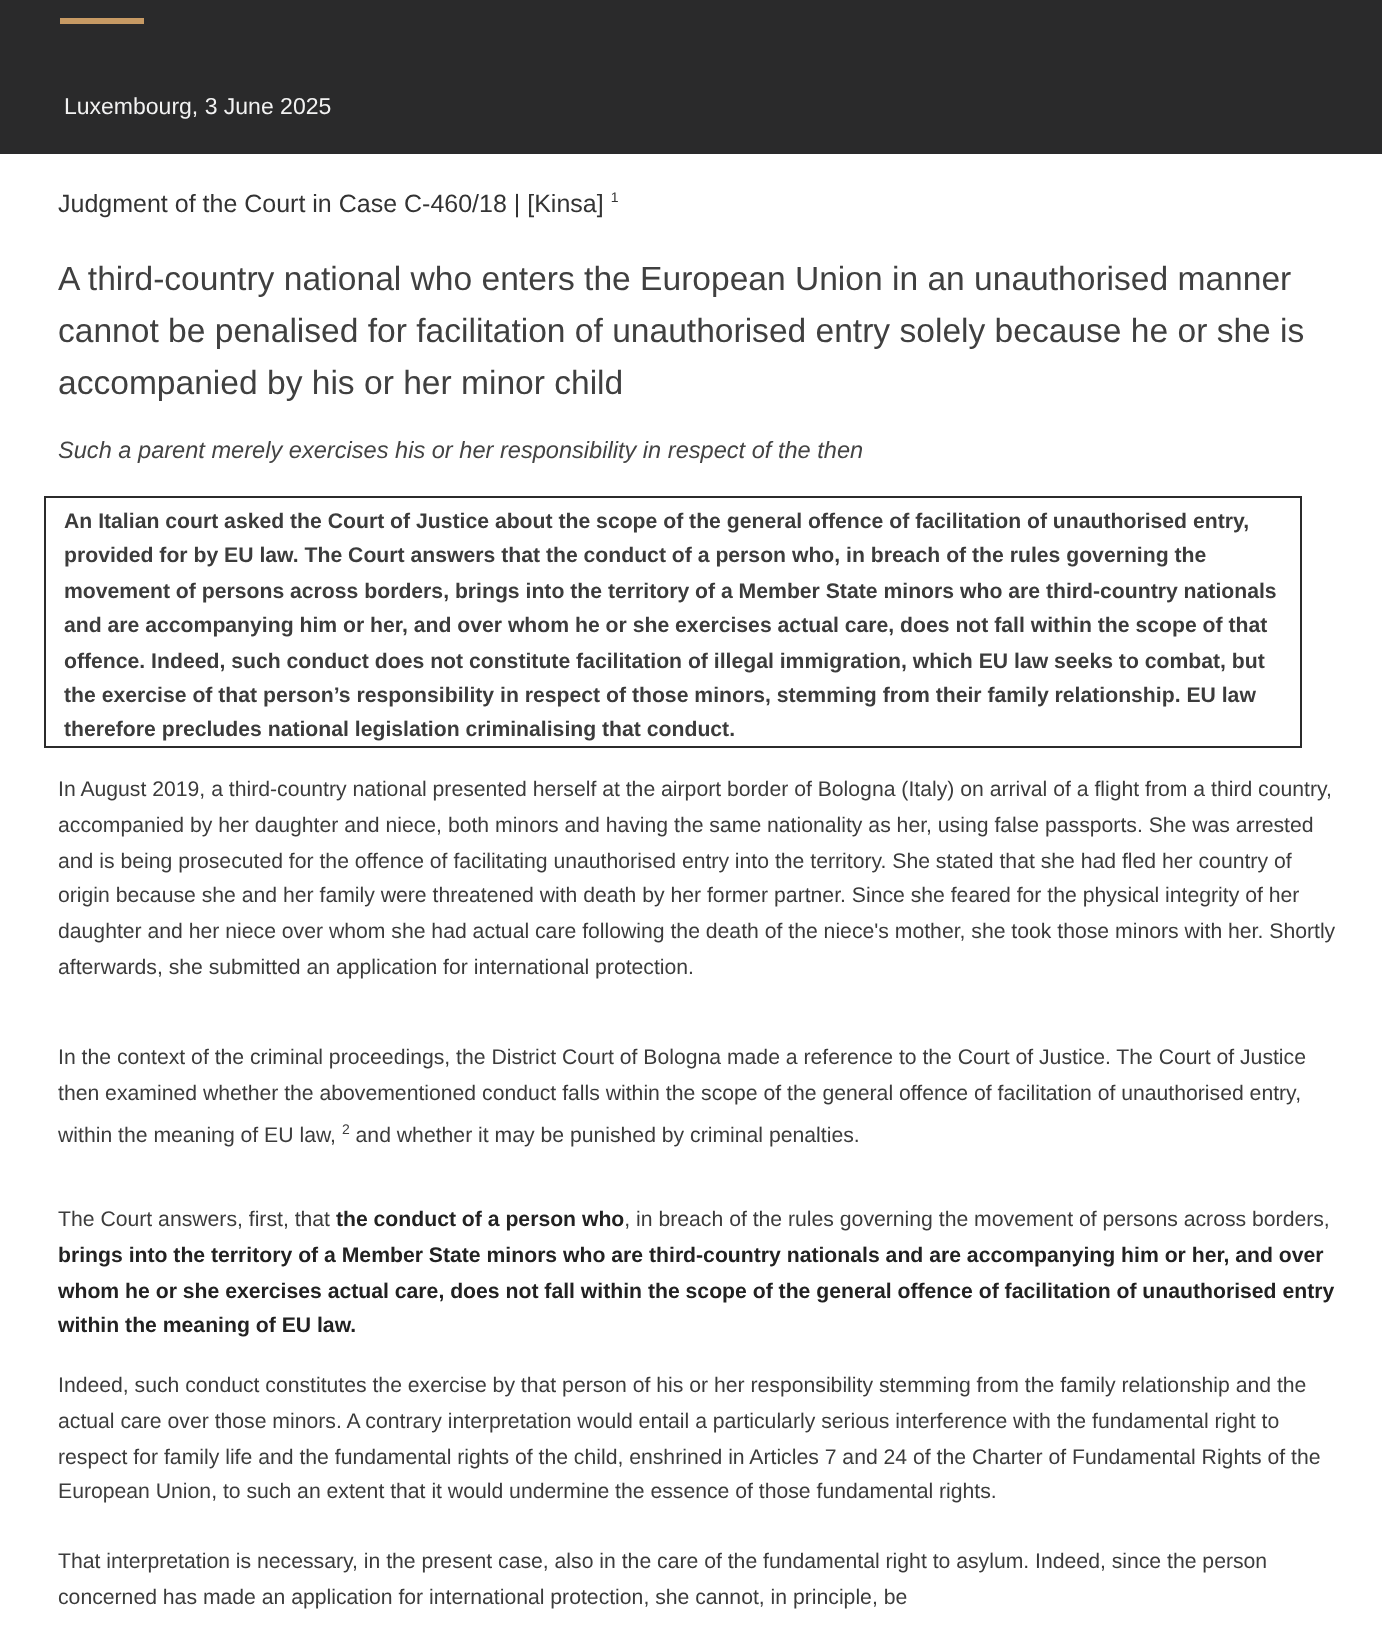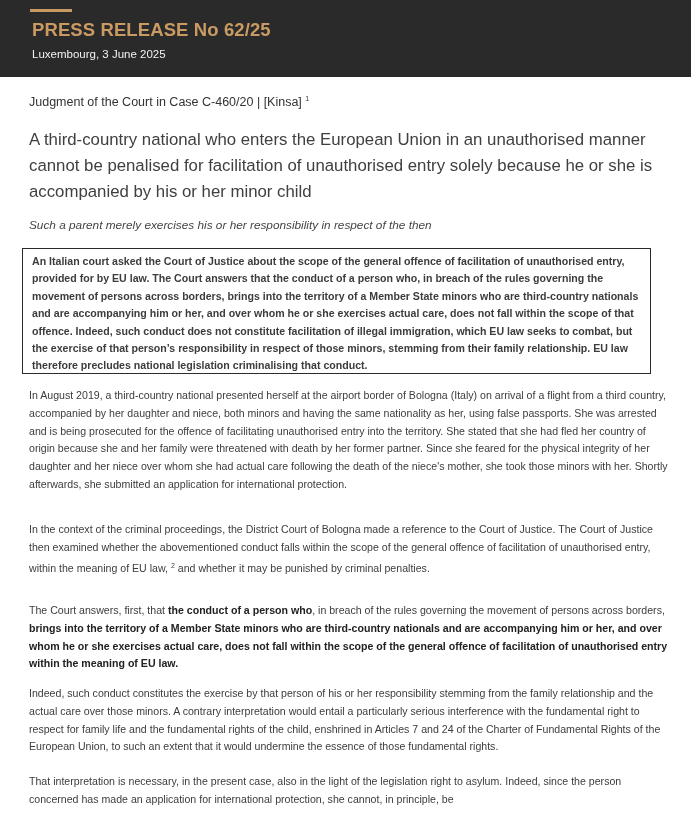--- a/index.html
+++ b/index.html
@@ -53,36 +53,35 @@
   .p2 { top: 521px; }
   .p3 { top: 602px; }
   .p4 { top: 685px; }
   .p5 { top: 773px; }
 </style>
 </head>
 <body>
 
 <div class="header">
   <div class="accent-line"></div>
-  <div class="release-title">PRESS RELEASE No 62/25</div>
   <div class="release-date">Luxembourg, 3 June 2025</div>
 </div>
 
 <div class="case-line">
-  <span>Judgment of the Court in Case C-460/20 | [Kinsa]</span>
+  <span>Judgment of the Court in Case C-460/18 | [Kinsa]</span>
   <sup>1</sup>
 </div>
 
 <div class="headline">A third-country national who enters the European Union in an unauthorised manner cannot be penalised for facilitation of unauthorised entry solely because he or she is accompanied by his or her minor child</div>
 
 <div class="subtitle">Such a parent merely exercises his or her responsibility in respect of the then</div>
 
 <div class="summary-box">An Italian court asked the Court of Justice about the scope of the general offence of facilitation of unauthorised entry, provided for by EU law. The Court answers that the conduct of a person who, in breach of the rules governing the movement of persons across borders, brings into the territory of a Member State minors who are third-country nationals and are accompanying him or her, and over whom he or she exercises actual care, does not fall within the scope of that offence. Indeed, such conduct does not constitute facilitation of illegal immigration, which EU law seeks to combat, but the exercise of that person’s responsibility in respect of those minors, stemming from their family relationship. EU law therefore precludes national legislation criminalising that conduct.</div>
 
 <div class="para p1">In August 2019, a third-country national presented herself at the airport border of Bologna (Italy) on arrival of a flight from a third country, accompanied by her daughter and niece, both minors and having the same nationality as her, using false passports. She was arrested and is being prosecuted for the offence of facilitating unauthorised entry into the territory. She stated that she had fled her country of origin because she and her family were threatened with death by her former partner. Since she feared for the physical integrity of her daughter and her niece over whom she had actual care following the death of the niece's mother, she took those minors with her. Shortly afterwards, she submitted an application for international protection.</div>
 
 <div class="para p2"><span>In the context of the criminal proceedings, the District Court of Bologna made a reference to the Court of Justice. The Court of Justice then examined whether the abovementioned conduct falls within the scope of the general offence of facilitation of unauthorised entry, within the meaning of EU law,</span> <sup>2</sup><span> and whether it may be punished by criminal penalties.</span></div>
 
 <div class="para p3"><span>The Court answers, first, that </span><b>the conduct of a person who</b><span>, in breach of the rules governing the movement of persons across borders, </span><b>brings into the territory of a Member State minors who are third-country nationals and are accompanying him or her, and over whom he or she exercises actual care, does not fall within the scope of the general offence of facilitation of unauthorised entry within the meaning of EU law.</b></div>
 
 <div class="para p4">Indeed, such conduct constitutes the exercise by that person of his or her responsibility stemming from the family relationship and the actual care over those minors. A contrary interpretation would entail a particularly serious interference with the fundamental right to respect for family life and the fundamental rights of the child, enshrined in Articles 7 and 24 of the Charter of Fundamental Rights of the European Union, to such an extent that it would undermine the essence of those fundamental rights.</div>
 
-<div class="para p5">That interpretation is necessary, in the present case, also in the light of the legislation right to asylum. Indeed, since the person concerned has made an application for international protection, she cannot, in principle, be</div>
+<div class="para p5">That interpretation is necessary, in the present case, also in the care of the fundamental right to asylum. Indeed, since the person concerned has made an application for international protection, she cannot, in principle, be</div>
 
 </body></html>

